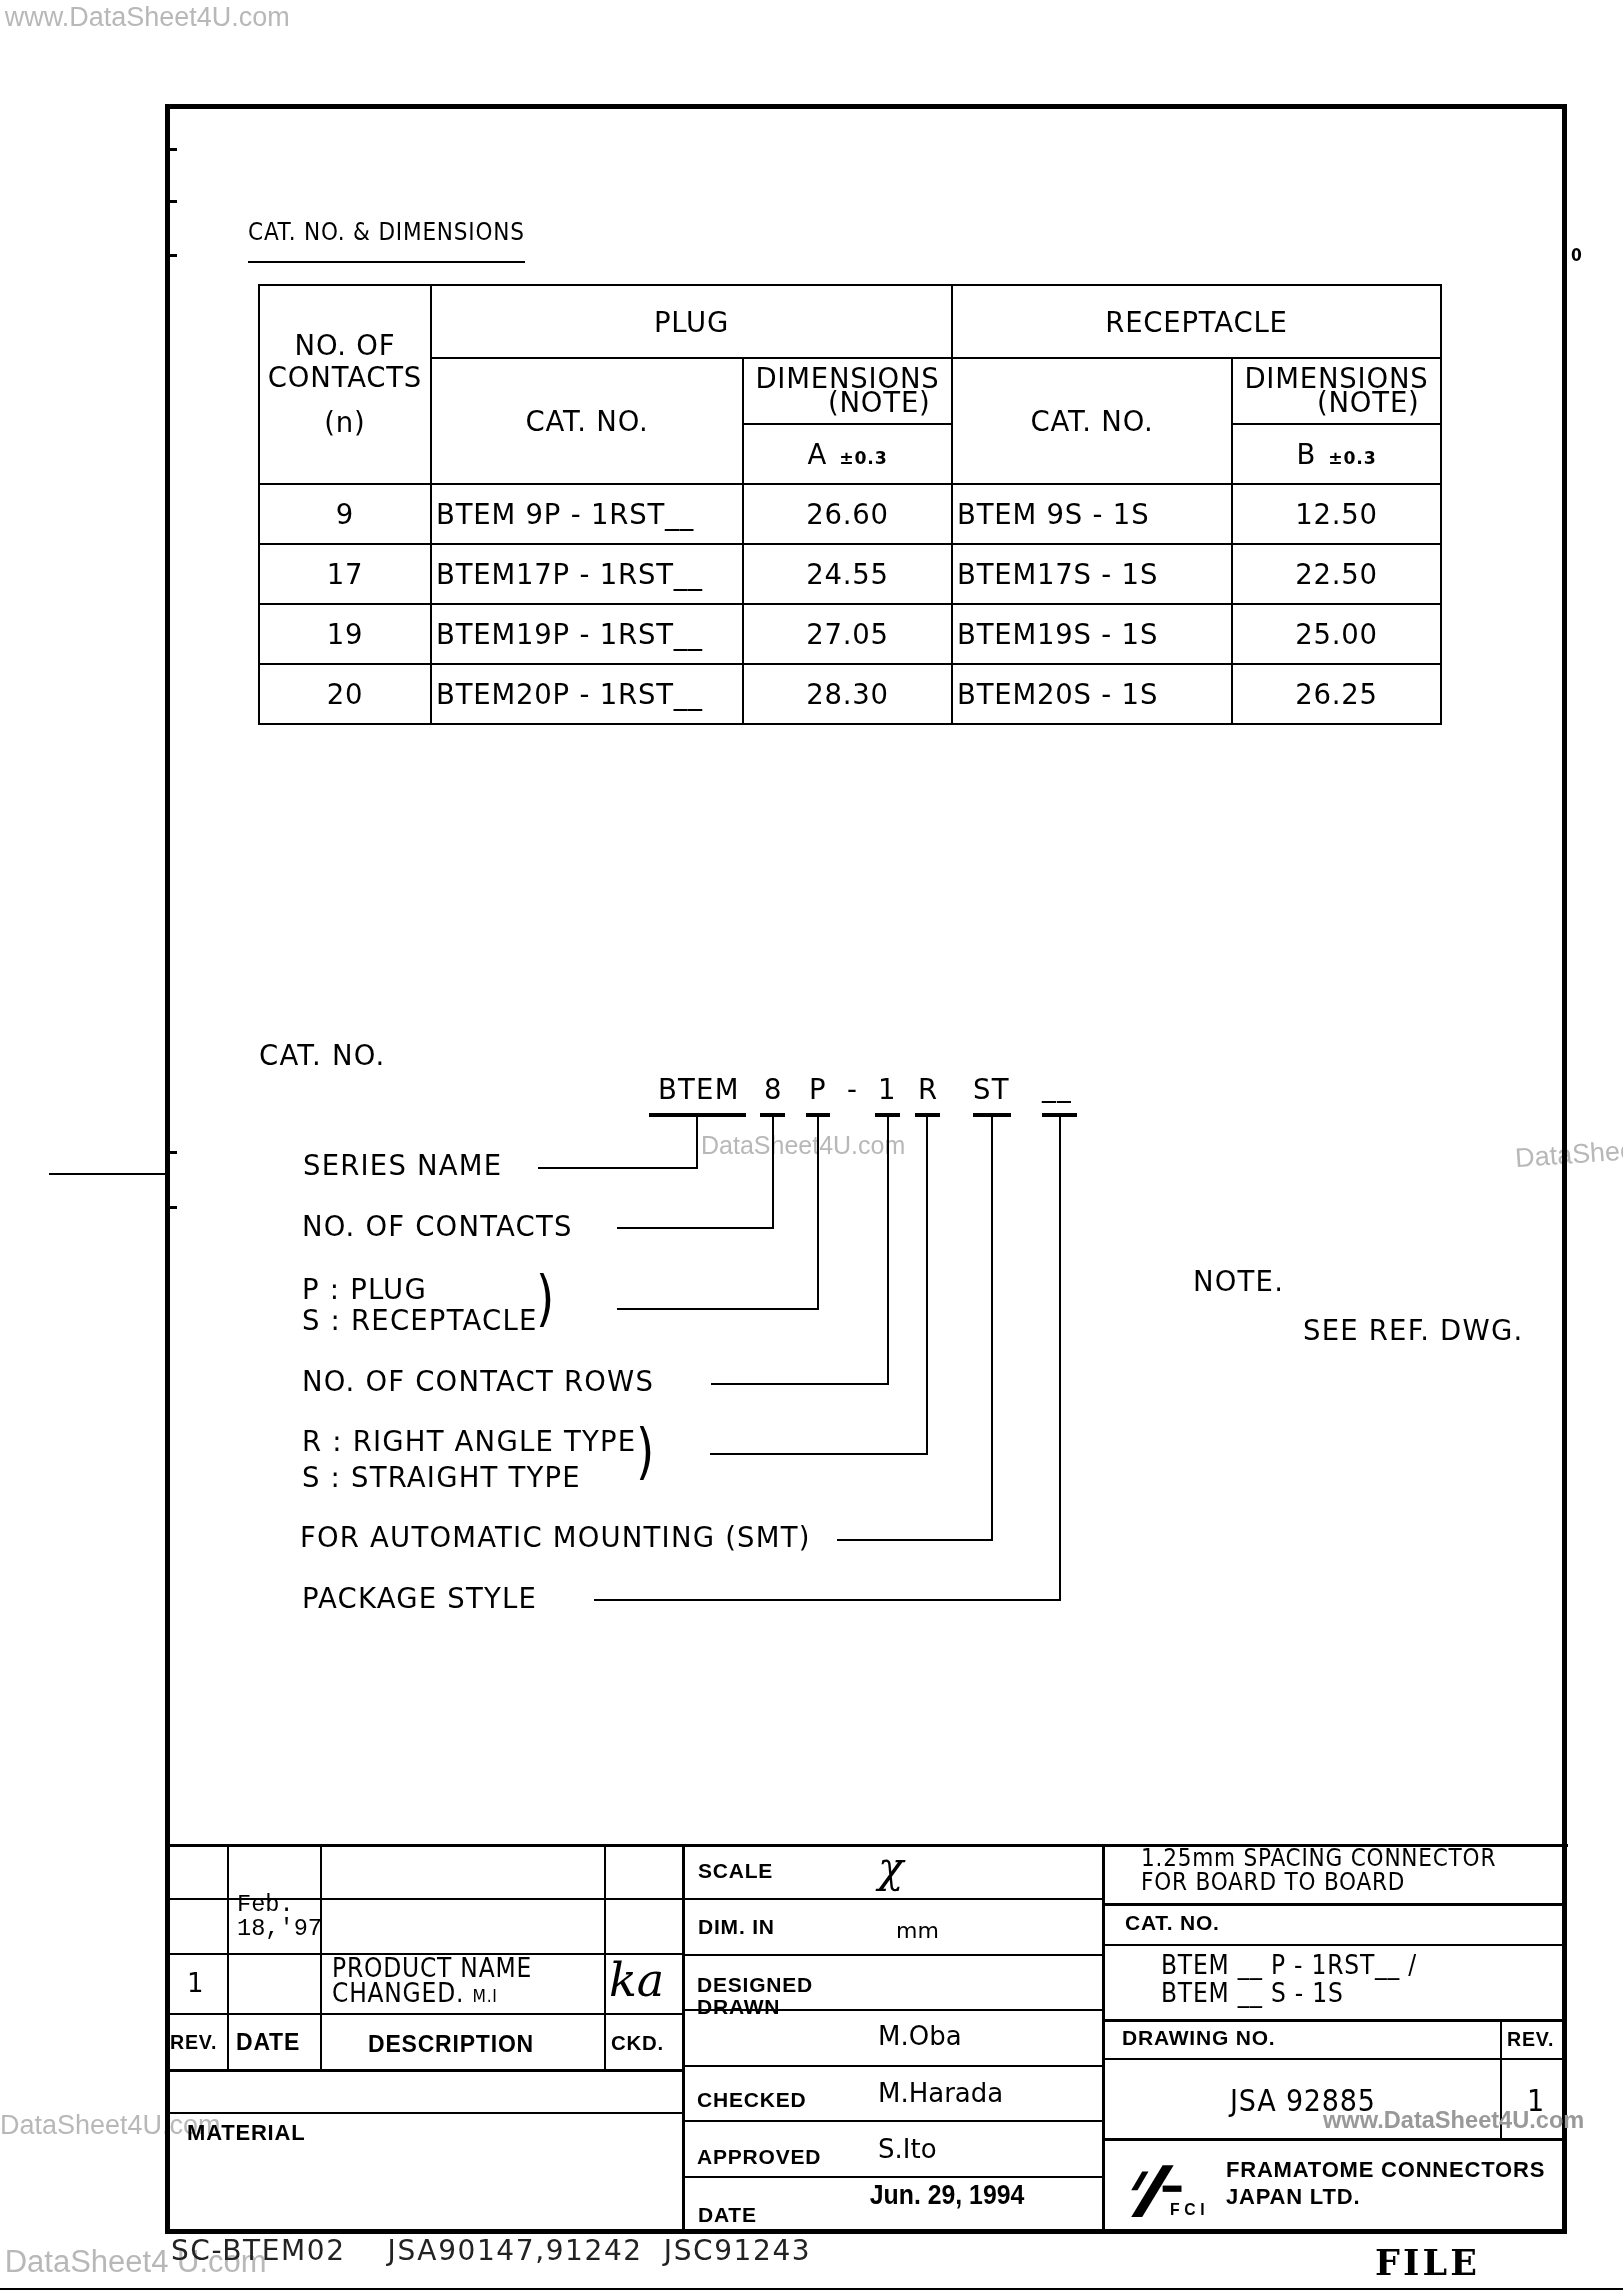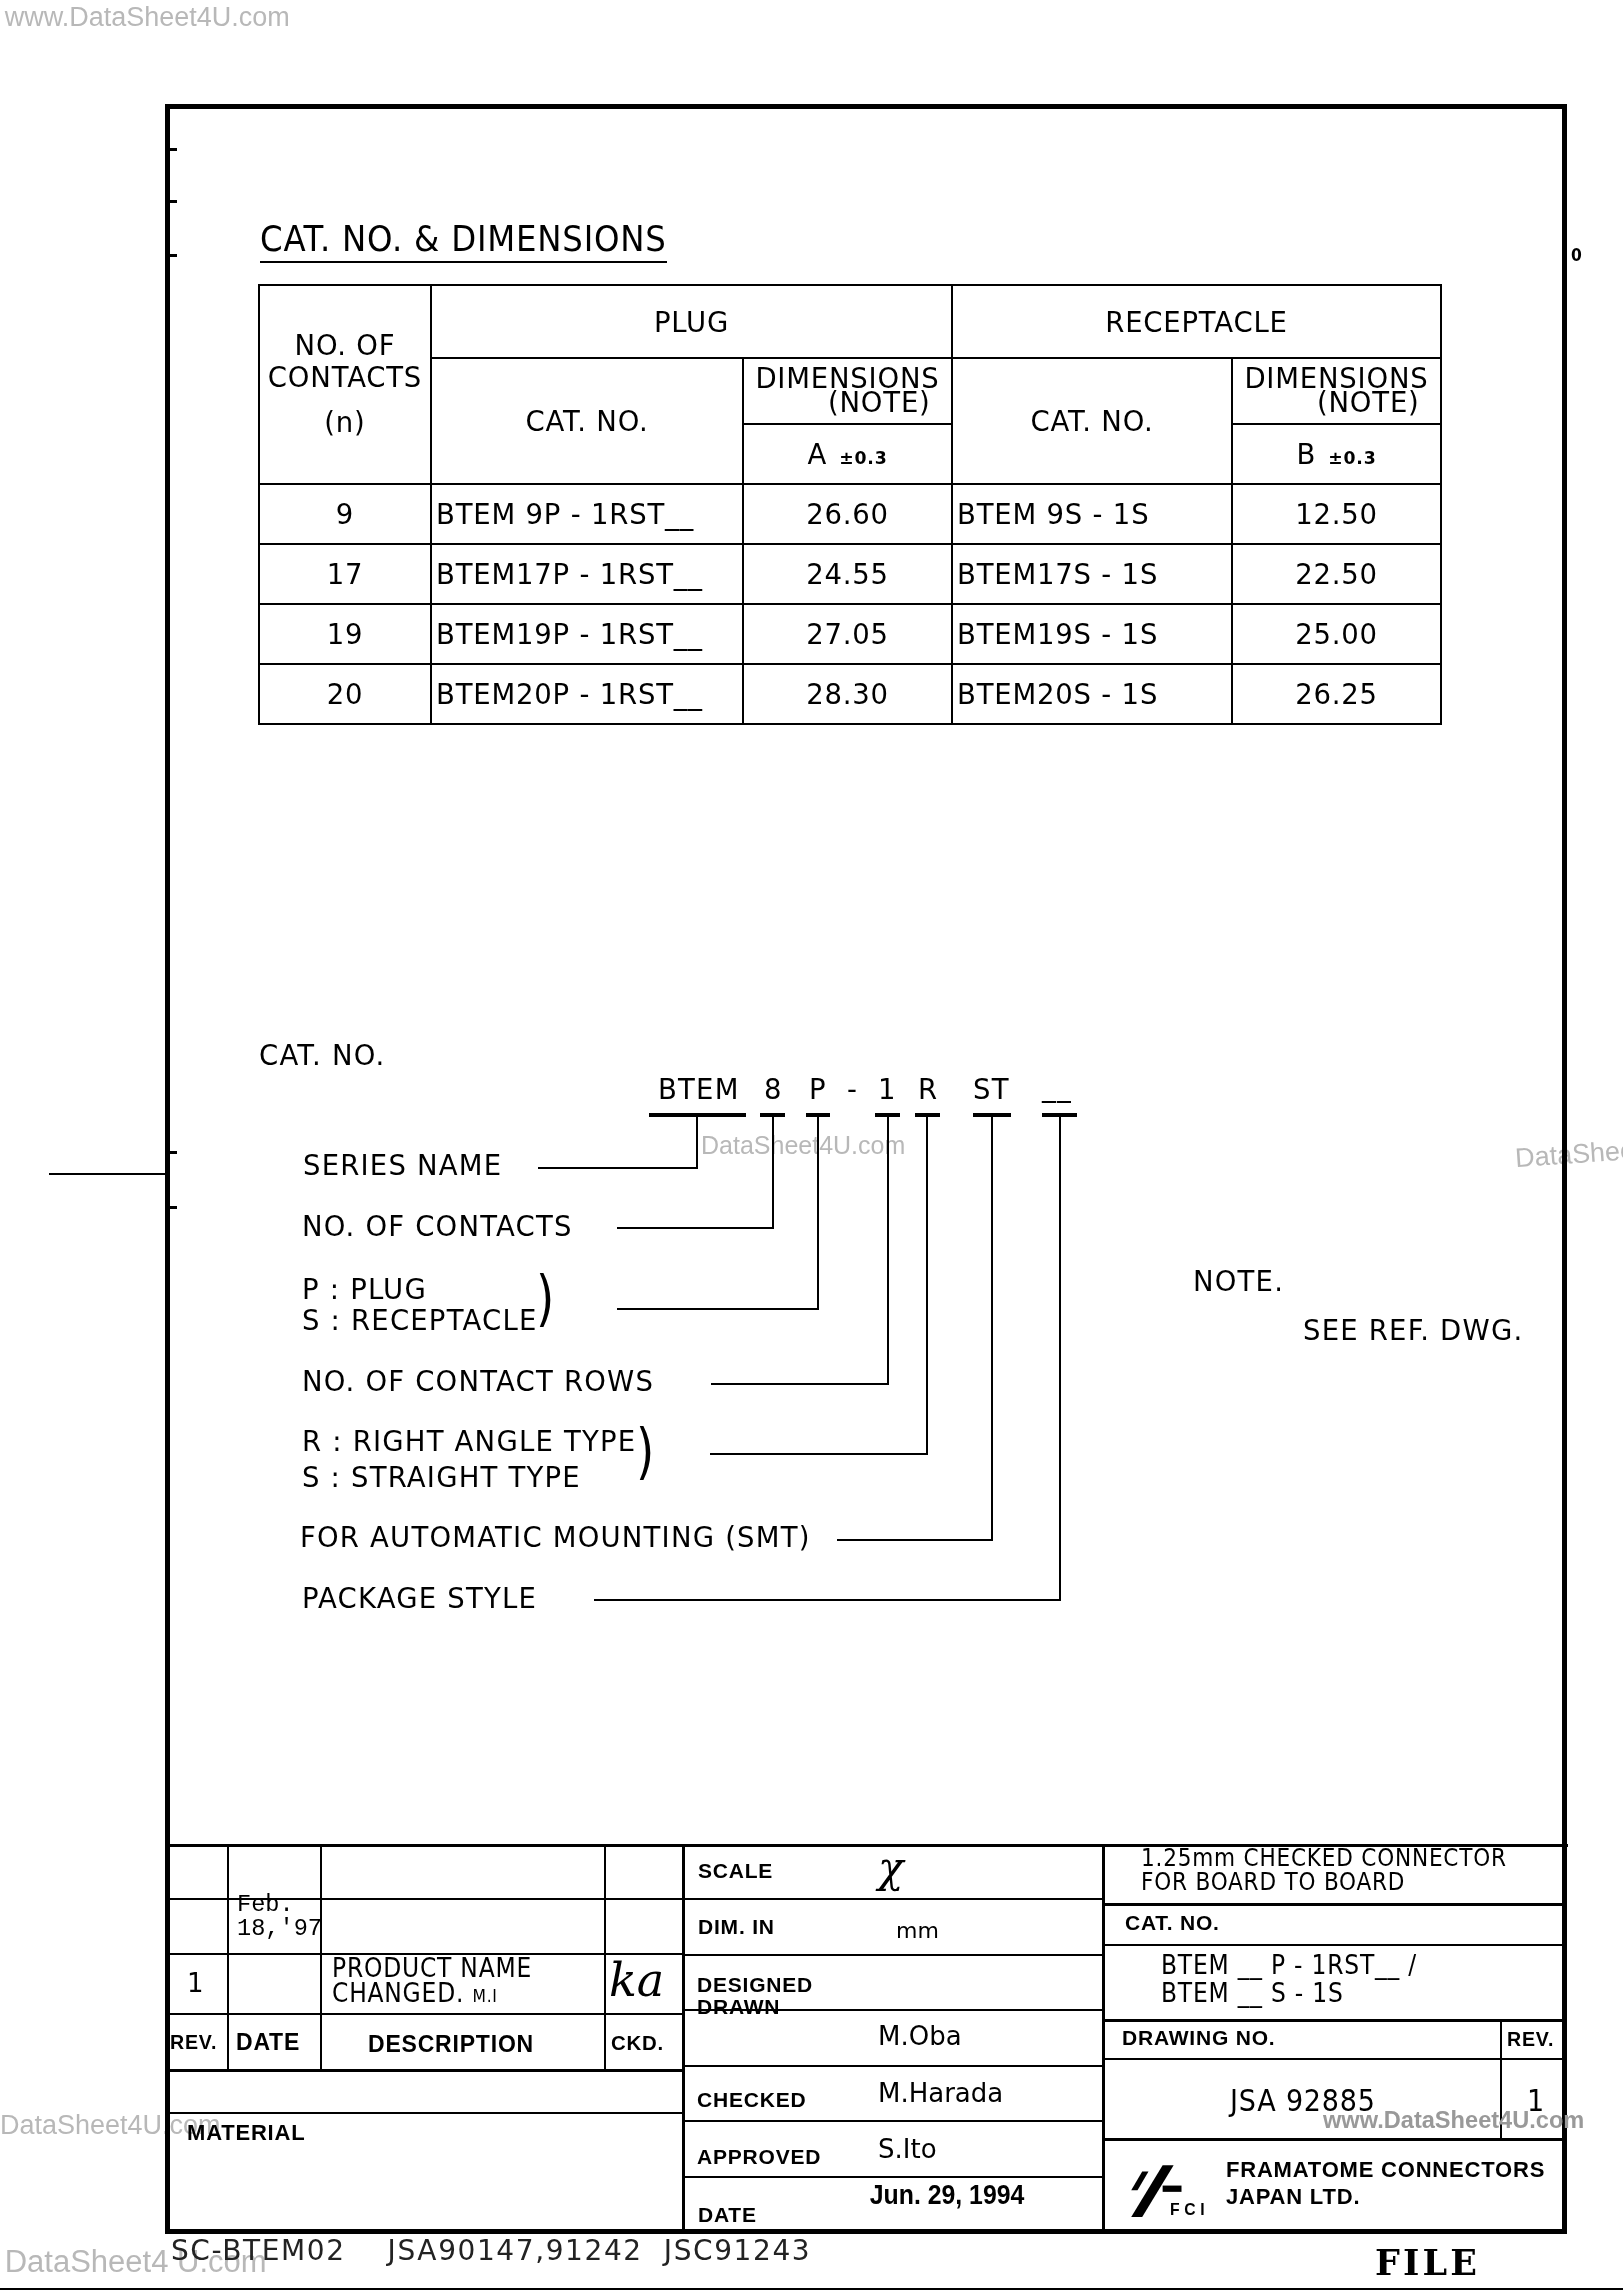--- a/index.html
+++ b/index.html
@@ -46,21 +46,21 @@
 <div class="abs" style="left:1571px;top:245px;font-size:17.3px;font-weight:bold;">0</div>
 
 <div class="frame"></div>
 
 <div class="tick" style="left:169px;top:148px;width:7.9px;height:3.1px;"></div>
 <div class="tick" style="left:169px;top:200px;width:7.9px;height:3.1px;"></div>
 <div class="tick" style="left:169px;top:254px;width:7.9px;height:3.1px;"></div>
 <div class="tick" style="left:169px;top:1151px;width:7.9px;height:3.1px;"></div>
 <div class="tick" style="left:169px;top:1206px;width:7.9px;height:3.1px;"></div>
 
-<div class="abs cad" style="left:260px;top:218px;font-size:36px;border-bottom:2.4px solid #000;padding-bottom:2px;">CAT. NO. &amp; DIMENSIONS</div>
+<div class="abs cad" style="left:248px;top:218px;font-size:24px;border-bottom:2.4px solid #000;padding-bottom:15px;">CAT. NO. &amp; DIMENSIONS</div>
 
 <table class="cat">
   <tbody>
       <tr style="height:73px;">
     <td rowspan="3" style="width:170px;">
       <span class="dimh">NO. OF</span>
       <span class="dimh" style="margin-top:7.9px;">CONTACTS</span>
       <span class="dimh" style="margin-top:22px;">(n)</span>
     </td>
     <td colspan="2">PLUG</td>
@@ -216,21 +216,21 @@
 <div class="abs" style="left:863px;top:2180px;font-family:'Liberation Sans',sans-serif;font-weight:bold;font-size:27px;transform:scaleX(0.92);">Jun. 29, 1994</div>
 
 <div class="hline" style="left:1104px;top:1903px;width:463px;height:3.1px;"></div>
 <div class="hline" style="left:1104px;top:1944px;width:463px;"></div>
 <div class="hline" style="left:1104px;top:2019px;width:463px;height:3.1px;"></div>
 <div class="hline" style="left:1104px;top:2058px;width:463px;"></div>
 <div class="hline" style="left:1104px;top:2138px;width:463px;height:3.1px;"></div>
 <div class="vline" style="left:1500px;top:2021px;height:119px;"></div>
 
 <div class="abs cad" style="left:1141px;top:1846px;font-size:24px;line-height:24px;">
-  <div>1.25mm CHECKED CONNECTOR</div>
+  <div>1.25mm SPACING CONNECTOR</div>
   <div>FOR BOARD TO BOARD</div>
 </div>
 <div class="abs tbl" style="left:1125px;top:1911px;">CAT. NO.</div>
 <div class="abs cad" style="left:1161px;top:1951px;font-size:26px;line-height:28px;">
   <div>BTEM __ P - 1RST__ /</div>
   <div>BTEM __ S - 1S</div>
 </div>
 <div class="abs tbl" style="left:1122px;top:2026px;">DRAWING NO.</div>
 <div class="abs tbl" style="left:1507px;top:2028px;font-size:19.6px;">REV.</div>
 <div class="abs cad" style="left:1230px;top:2083px;font-size:30px;">JSA 92885</div>

